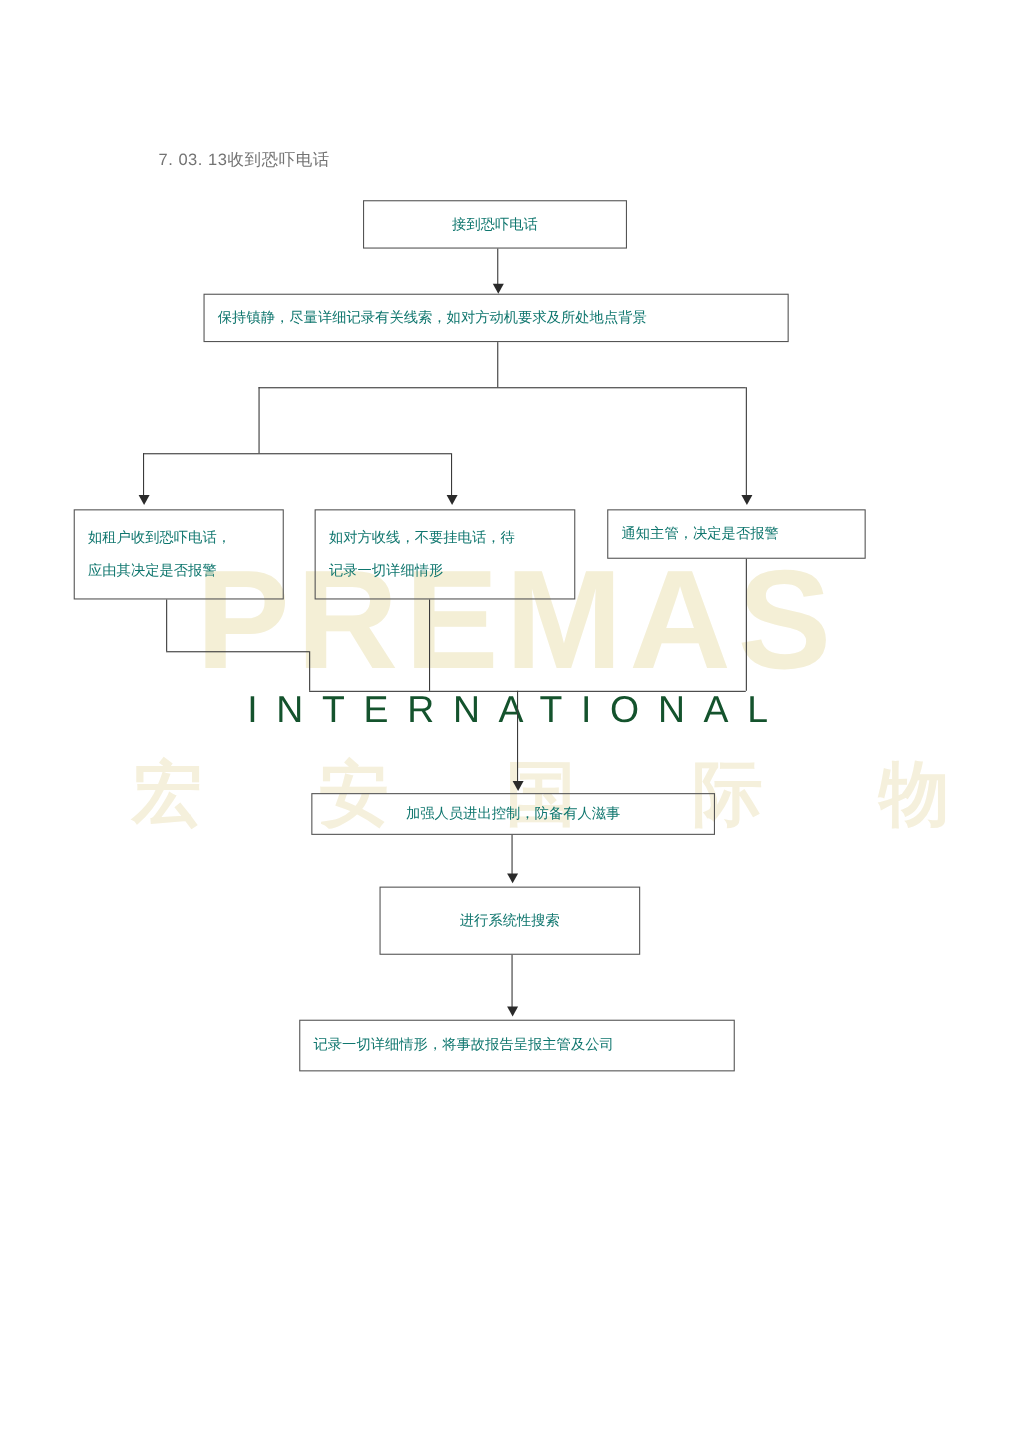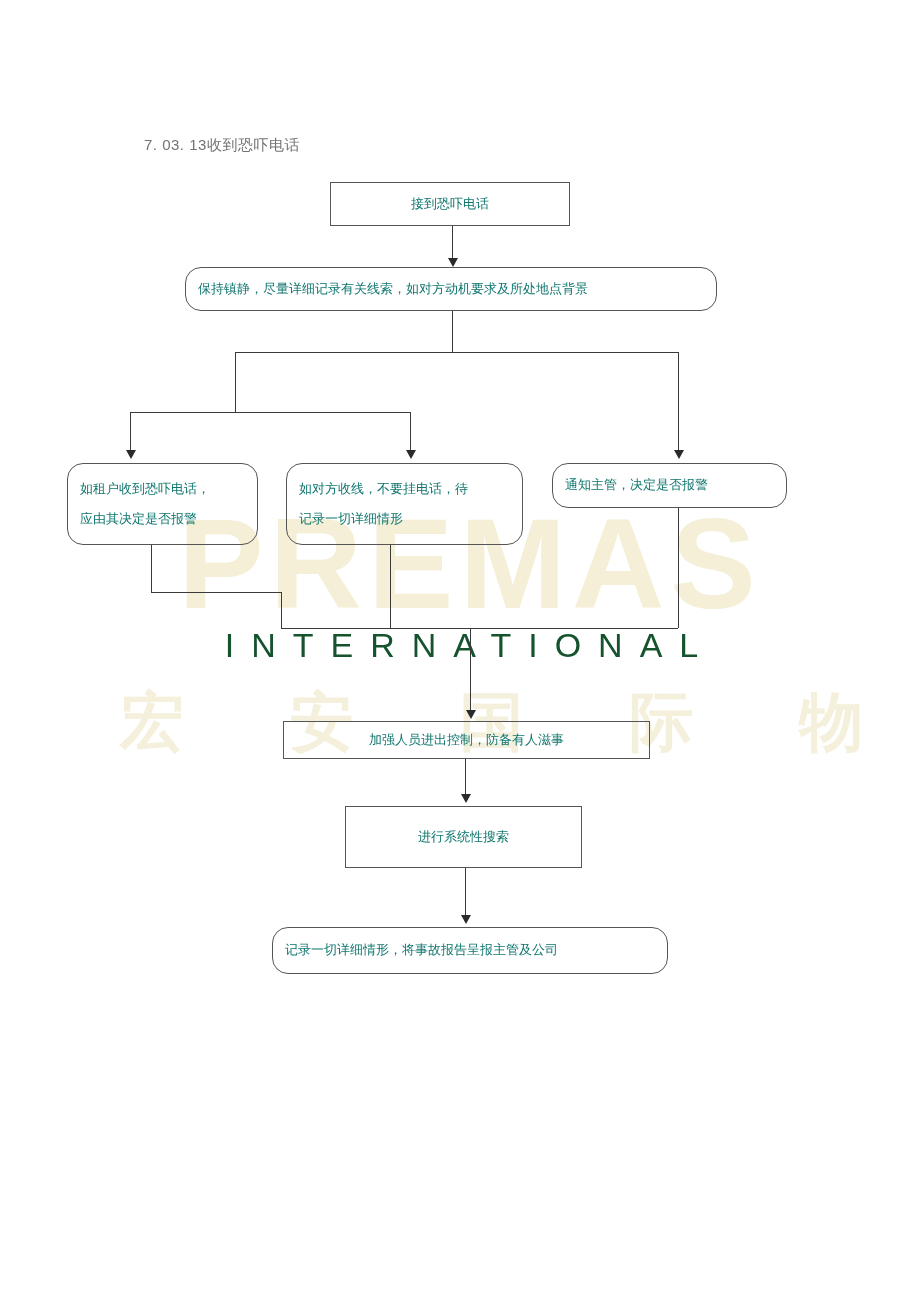--- a/index.html
+++ b/index.html
@@ -110,21 +110,20 @@
     line-height: 1.1;
   }
   .node.center {
     align-items: center;
     text-align: center;
   }
   .node.left-text {
     align-items: flex-start;
     text-align: left;
     padding-left: 12px;
-    border-radius: 16px;
   }
   .node .ln {
     display: block;
     white-space: nowrap;
   }
   .node.two-line .ln + .ln {
     margin-top: 16px;
   }
 
   

